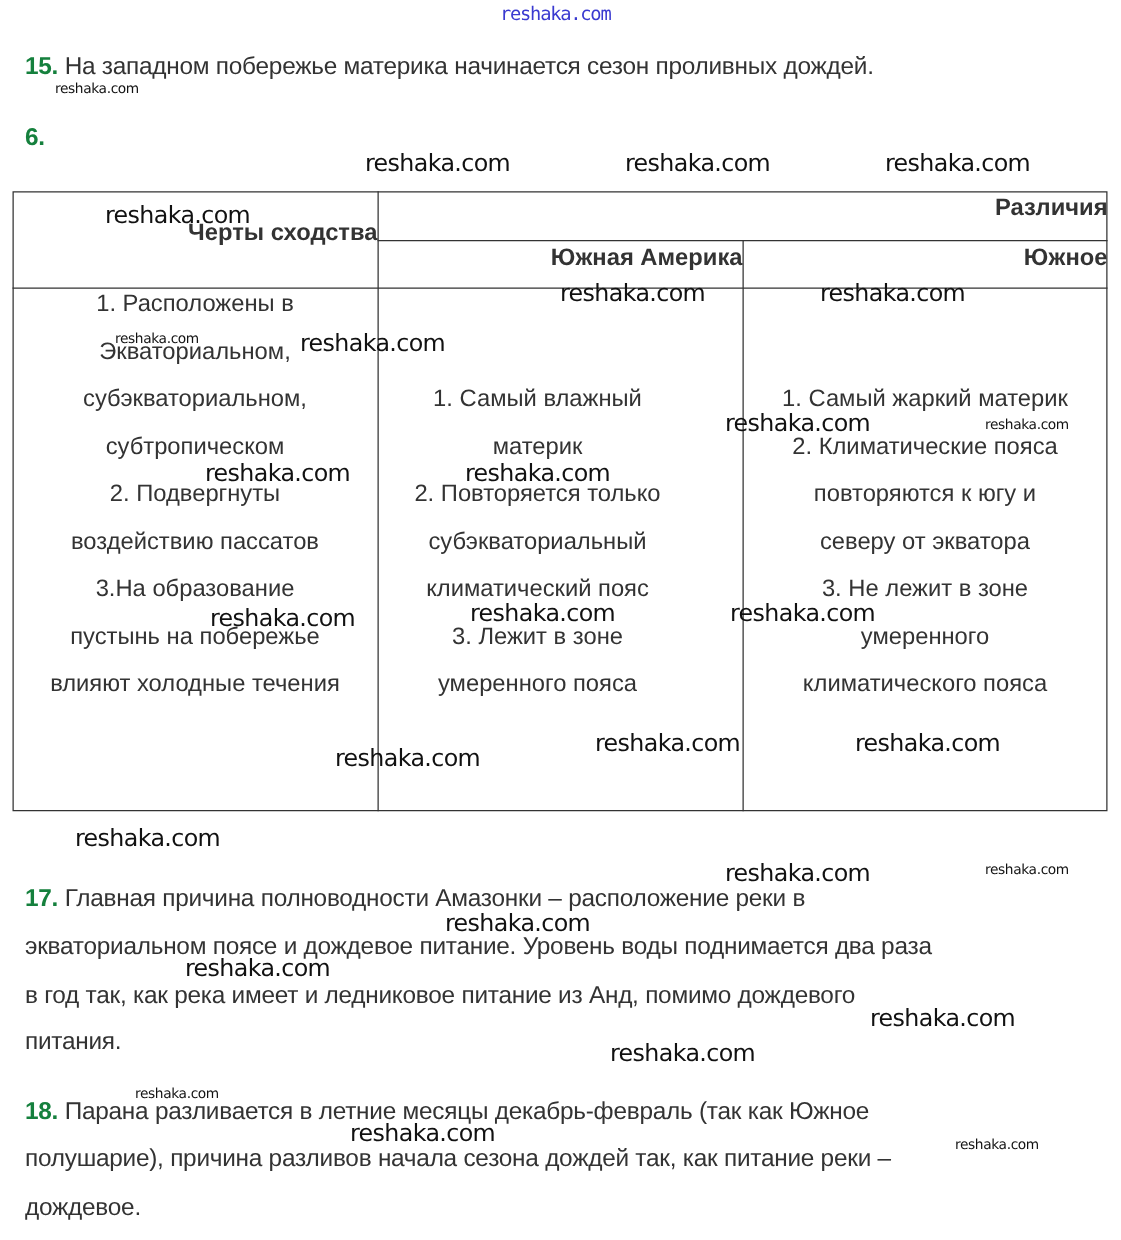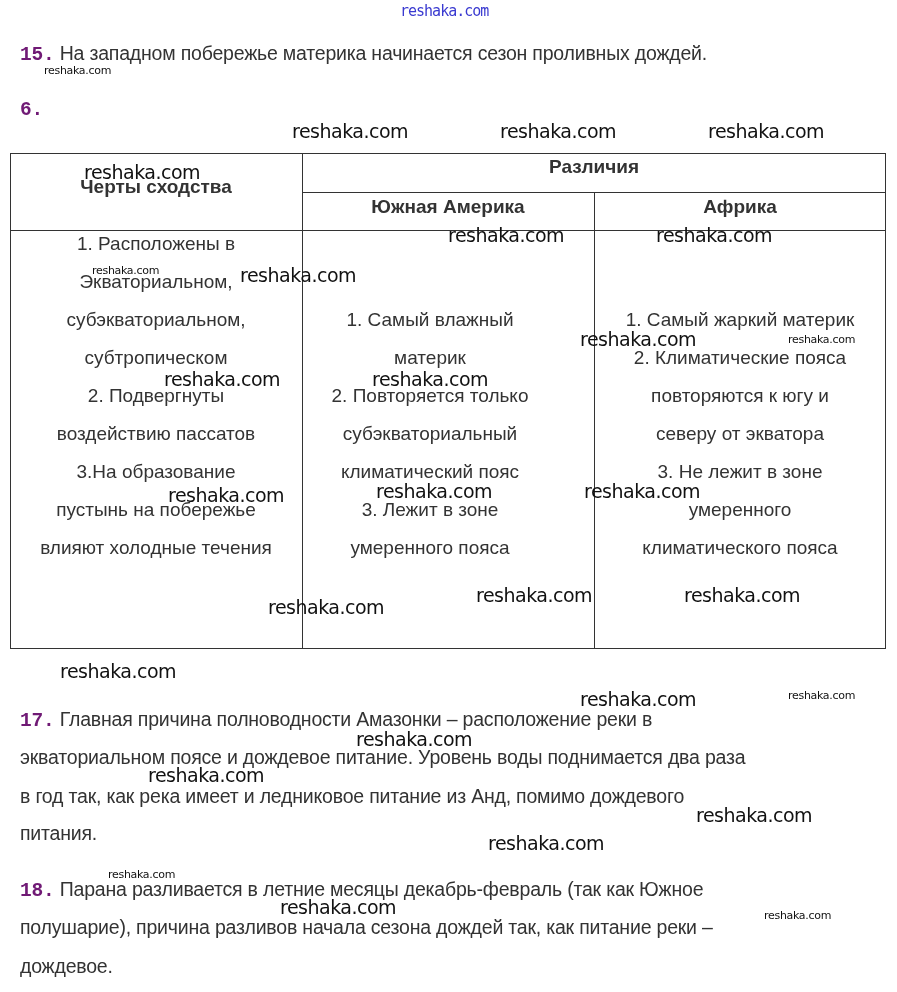--- a/index.html
+++ b/index.html
@@ -1,29 +1,29 @@
 <!DOCTYPE html>
 <html><head>
 <meta charset="utf-8">
 <style>
   html, body { margin: 0; padding: 0; background: #ffffff; }
   body { width: 897px; height: 992px; position: relative; overflow: hidden;
          font-family: "Liberation Sans", sans-serif; color: #2b2b2b; }
   .abs { position: absolute; white-space: nowrap; }
   .para { font-size: 19.5px; color: #333333; letter-spacing: -0.2px; }
-  .num { font-weight: bold; color: #701a75; font-family: Liberation Mono, monospace; }
+  .num { font-weight: bold; color: #15803d; }
   .wm { position: absolute; white-space: nowrap; font-family: "DejaVu Sans", sans-serif;
         color: #111; font-size: 19px; letter-spacing: -0.5px; z-index: 5; }
   .wm.small { font-size: 11px; letter-spacing: -0.3px; }
   .wm.top { color: #3a3ad0; font-size: 15px; font-family: "DejaVu Sans Mono", monospace; letter-spacing: -1px; }
   .table-frame { position: absolute; left: 10px; top: 153px; width: 876px; height: 496px;
                  border: 1px solid #333; box-sizing: border-box; }
   .vline { position: absolute; width: 0; border-left: 1px solid #333; }
   .hline { position: absolute; height: 0; border-top: 1px solid #333; }
-  .th { position: absolute; font-weight: bold; font-size: 19px; color: #333; text-align: center; white-space: nowrap; }
+  .th { position: absolute; font-weight: bold; font-size: 19px; color: #333; text-align: right; white-space: nowrap; }
   .cell { position: absolute; text-align: center; font-size: 19px; color: #333; }
   .cell .ln { height: 38px; line-height: 38px; white-space: nowrap; }
 </style>
 </head>
 <body>
 
 <div class="wm top" style="left:400px; top:2px;">reshaka.com</div>
 
 <div class="abs para" style="left:20px; top:42px;">
   <span class="num">15.</span><span> На западном побережье материка начинается сезон проливных дождей.</span>
@@ -34,21 +34,21 @@
 <div>
   <div class="table-frame"></div>
   <div class="vline" style="left:302px; top:153px; height:496px;"></div>
   <div class="vline" style="left:594px; top:192px; height:457px;"></div>
   <div class="hline" style="left:302px; top:192px; width:584px;"></div>
   <div class="hline" style="left:10px; top:230px; width:876px;"></div>
 
   <div class="th" style="left:10px; width:292px; top:176px;">Черты сходства</div>
   <div class="th" style="left:302px; width:584px; top:156px;">Различия</div>
   <div class="th" style="left:302px; width:292px; top:196px;">Южная Америка</div>
-  <div class="th" style="left:594px; width:292px; top:196px;">Африка</div>
+  <div class="th" style="left:594px; width:292px; top:196px;">Южное</div>
 
   <div class="cell" style="left:10px; width:292px; top:225px;">
     <div class="ln">1. Расположены в</div>
     <div class="ln">Экваториальном,</div>
     <div class="ln">субэкваториальном,</div>
     <div class="ln">субтропическом</div>
     <div class="ln">2. Подвергнуты</div>
     <div class="ln">воздействию пассатов</div>
     <div class="ln">3.На образование</div>
     <div class="ln">пустынь на побережье</div>

